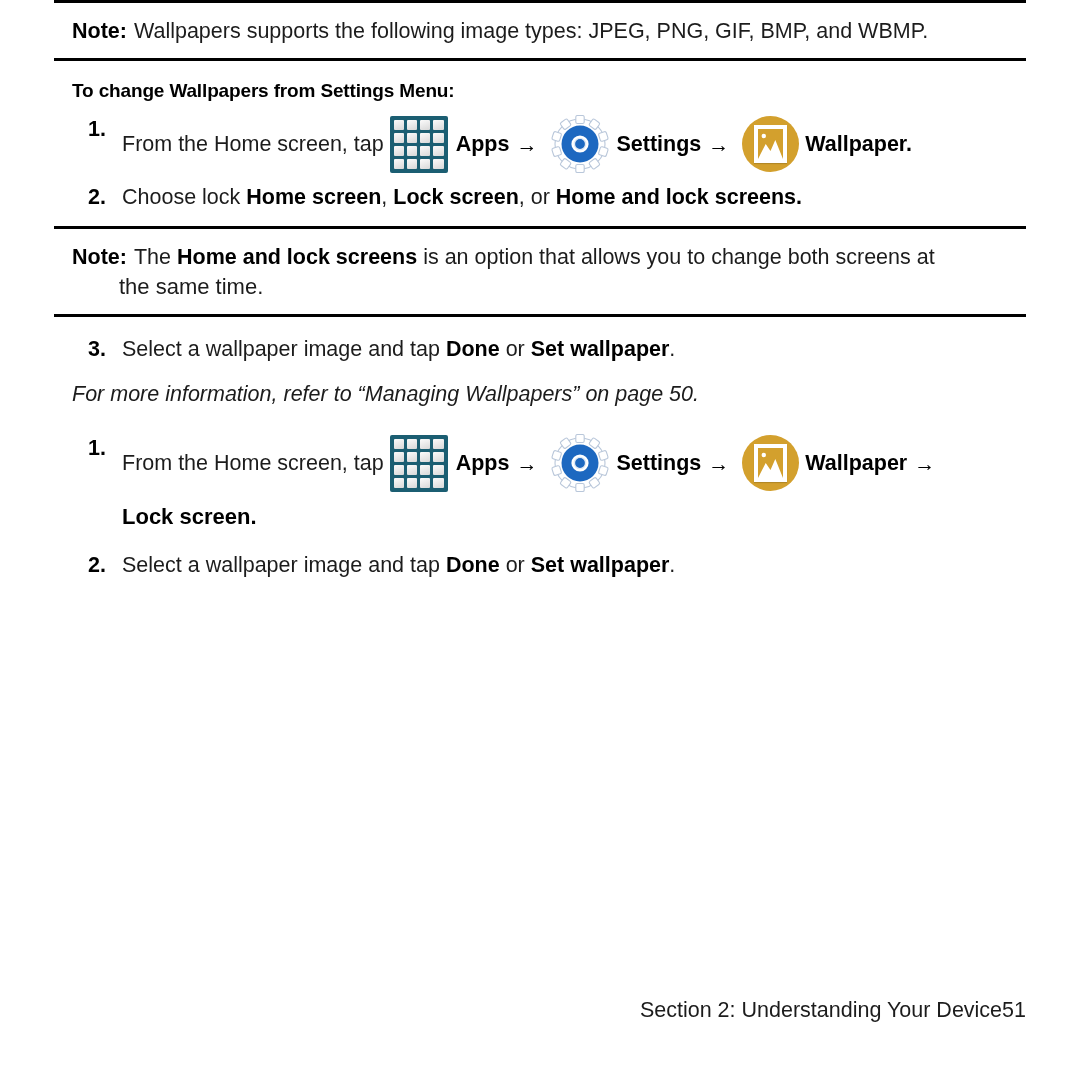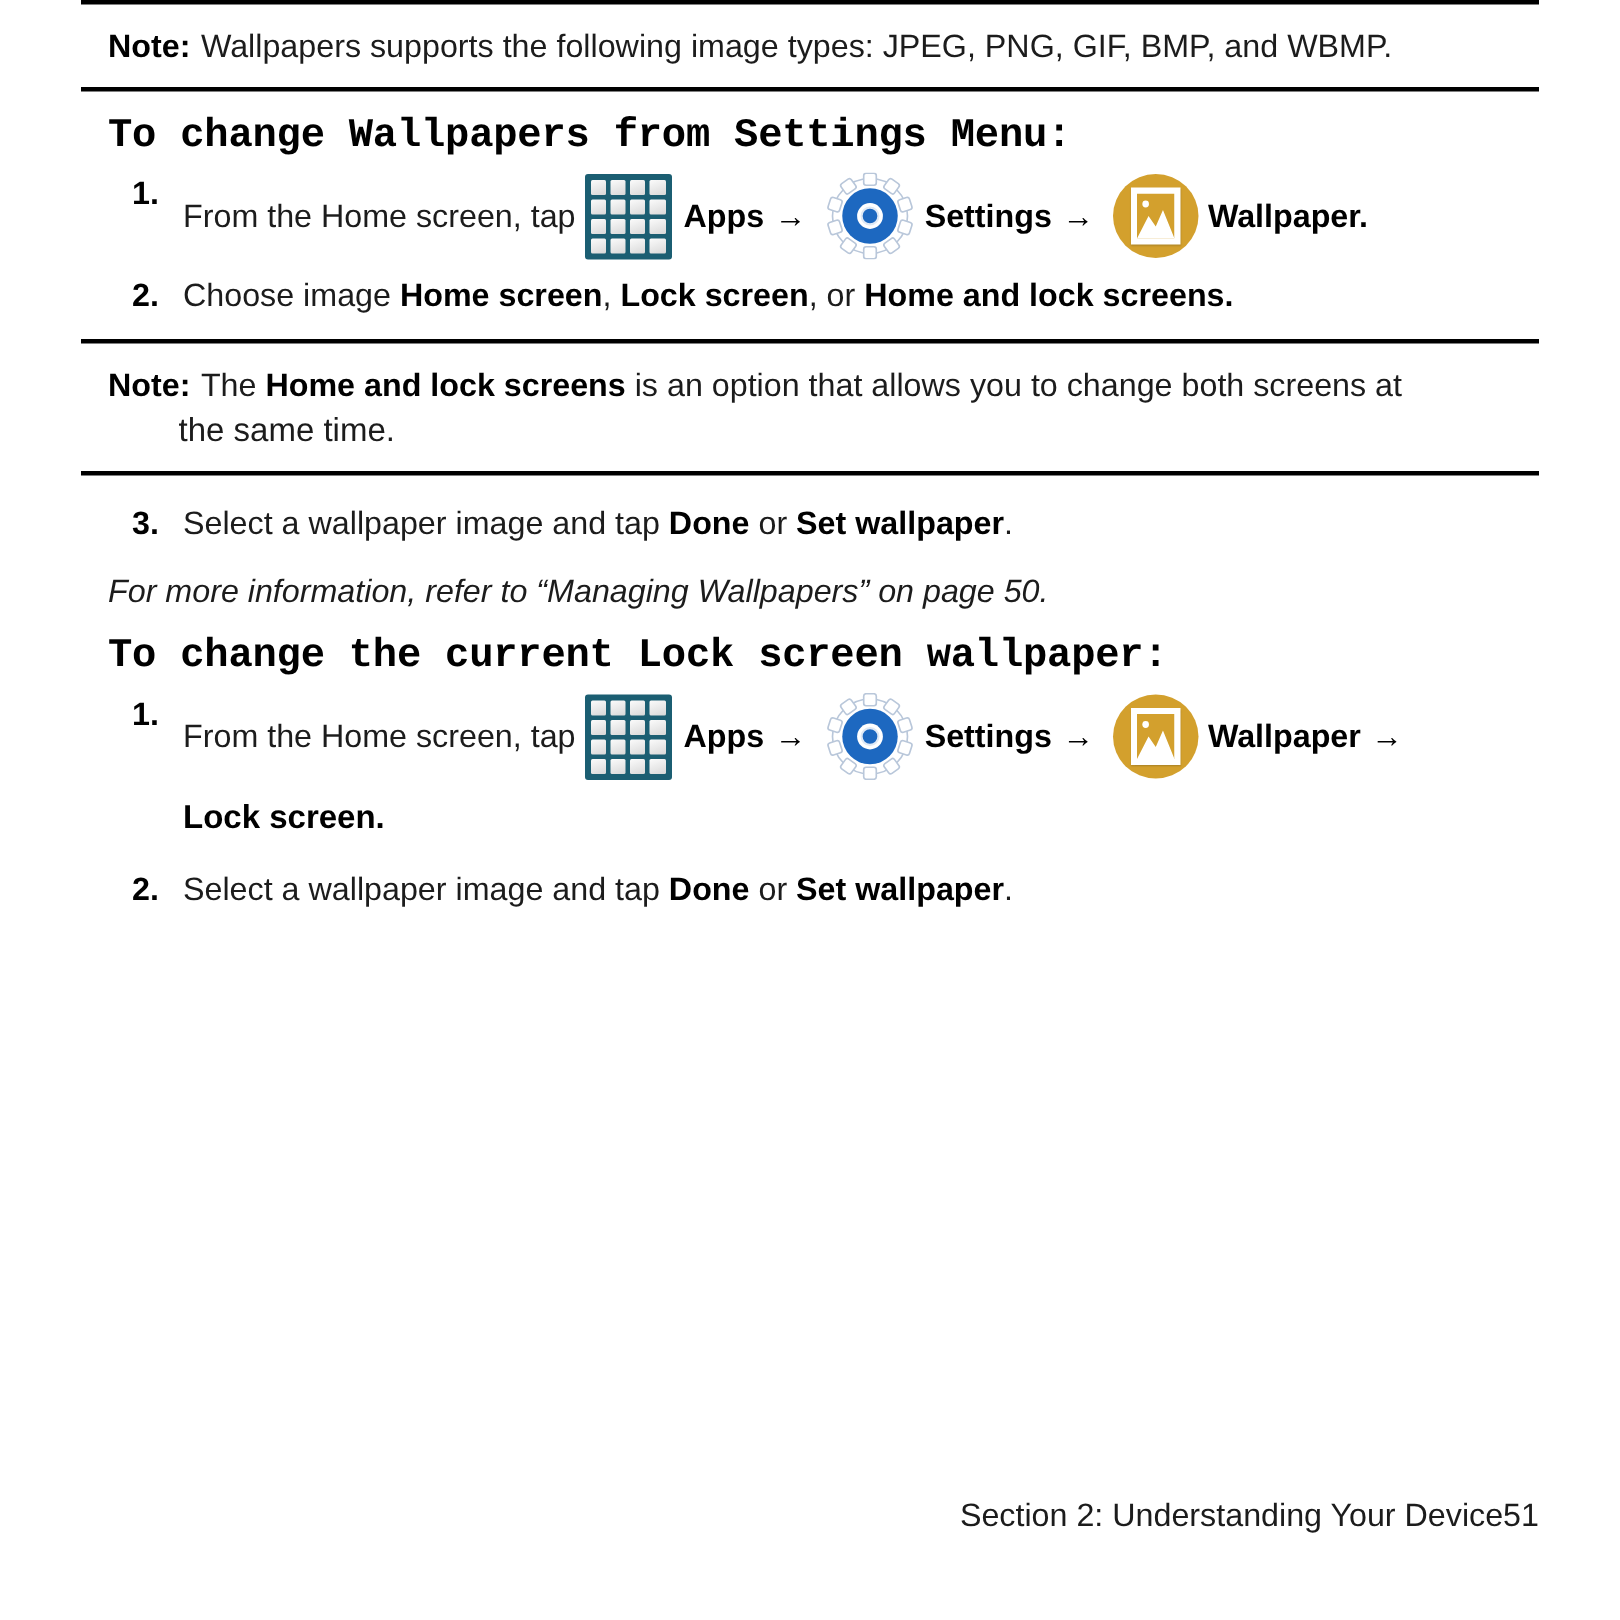--- a/index.html
+++ b/index.html
@@ -60,26 +60,25 @@
   }
   .note-cont {
     padding-left: 65px;
     font-size: 22px;
     line-height: 30px;
     color: #1c1c1c;
   }
 
   
   .sec-head {
-    font-size: 27px;
+    font-size: 19px;
     font-weight: bold;
     line-height: 28px;
     padding-left: 18px;
     letter-spacing: -0.15px;
-    font-family: Liberation Mono, monospace;
   }
 
   
   .step {
     display: flex;
     align-items: flex-start;
     font-size: 21.5px;
     line-height: 29px;
     color: #1c1c1c;
     padding-left: 34px;
@@ -299,21 +298,21 @@
           </span>
         </span>
         <span class="lbl"><span>Wallpaper</span><span>.</span></span>
       </span>
     </div>
 
     <div class="gap-b"></div>
 
     <div class="step">
       <span class="step-num">2.</span>
-      <span class="step-body"><span>Choose image </span><b>Home screen</b><span>, </span><b>Lock screen</b><span>, or </span><b>Home and lock screens</b><b>.</b></span>
+      <span class="step-body"><span>Choose lock </span><b>Home screen</b><span>, </span><b>Lock screen</b><span>, or </span><b>Home and lock screens</b><b>.</b></span>
     </div>
 
     <div class="gap-c"></div>
 
     <div class="rule"></div>
     <div class="note-block">
       <div class="note-line">
         <span class="note-label">Note:</span>
         <span class="note-body"><span>The </span><b>Home and lock screens</b><span> is an option that allows you to change both screens at</span></span>
       </div>
@@ -327,21 +326,20 @@
       <span class="step-num">3.</span>
       <span class="step-body"><span>Select a wallpaper image and tap </span><b>Done</b><span> or </span><b>Set wallpaper</b><span>.</span></span>
     </div>
 
     <div class="gap-e"></div>
 
     <div class="italic-note">For more information, refer to “Managing Wallpapers” on page 50.</div>
 
     <div class="gap-e"></div>
 
-    <div class="sec-head">To change the current Lock screen wallpaper:</div>
 
     <div class="gap-b"></div>
 
     <div class="step">
       <span class="step-num">1.</span>
       <span class="step-body flow">
         <span class="txt">From the Home screen, tap</span>
 
         <span class="icon icon-apps">
           <i></i>

